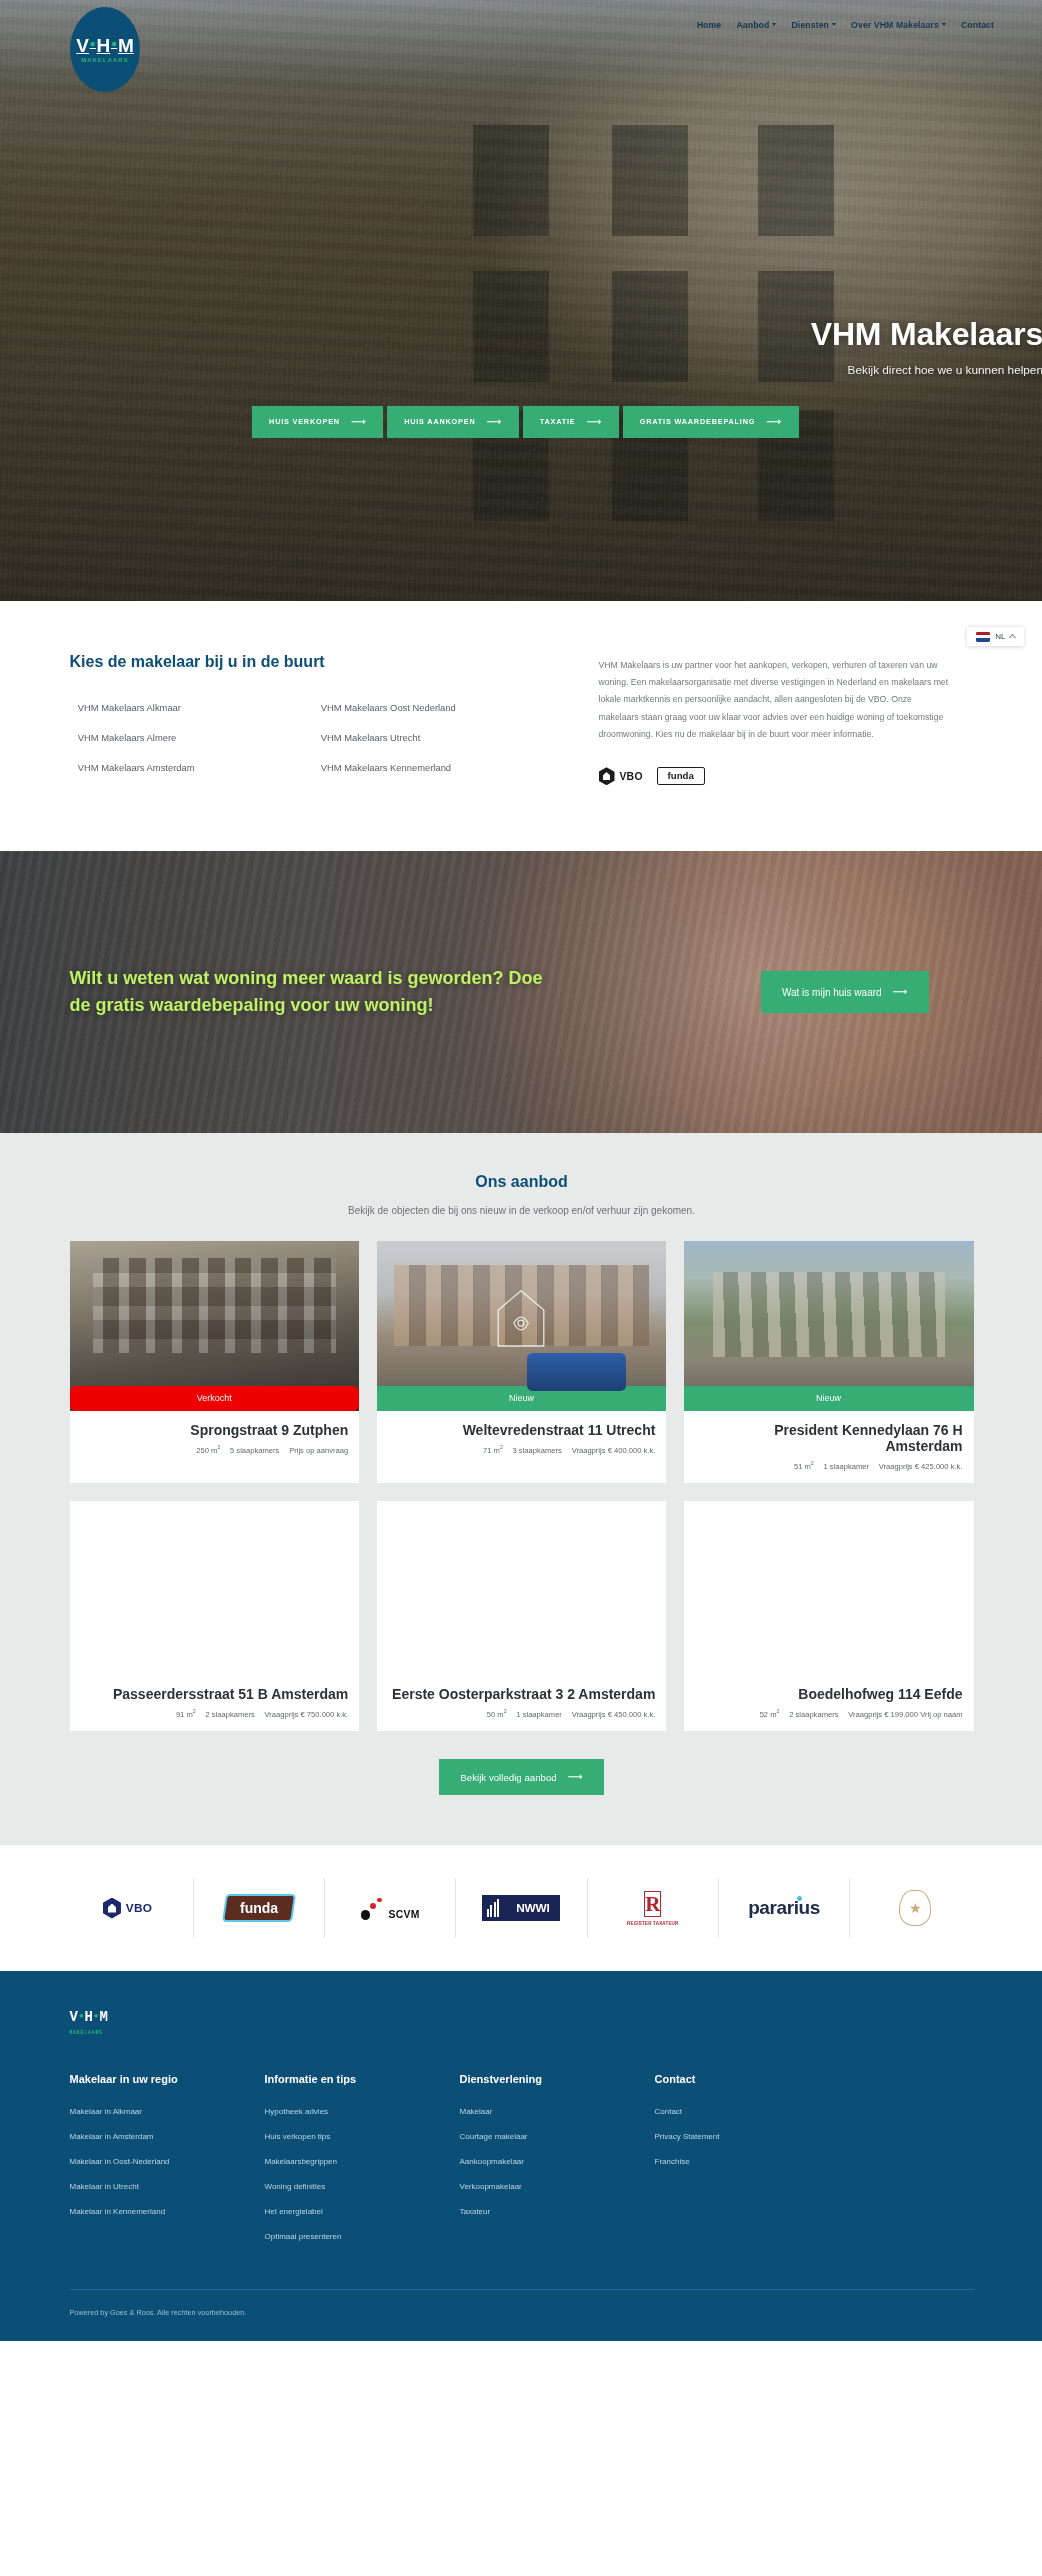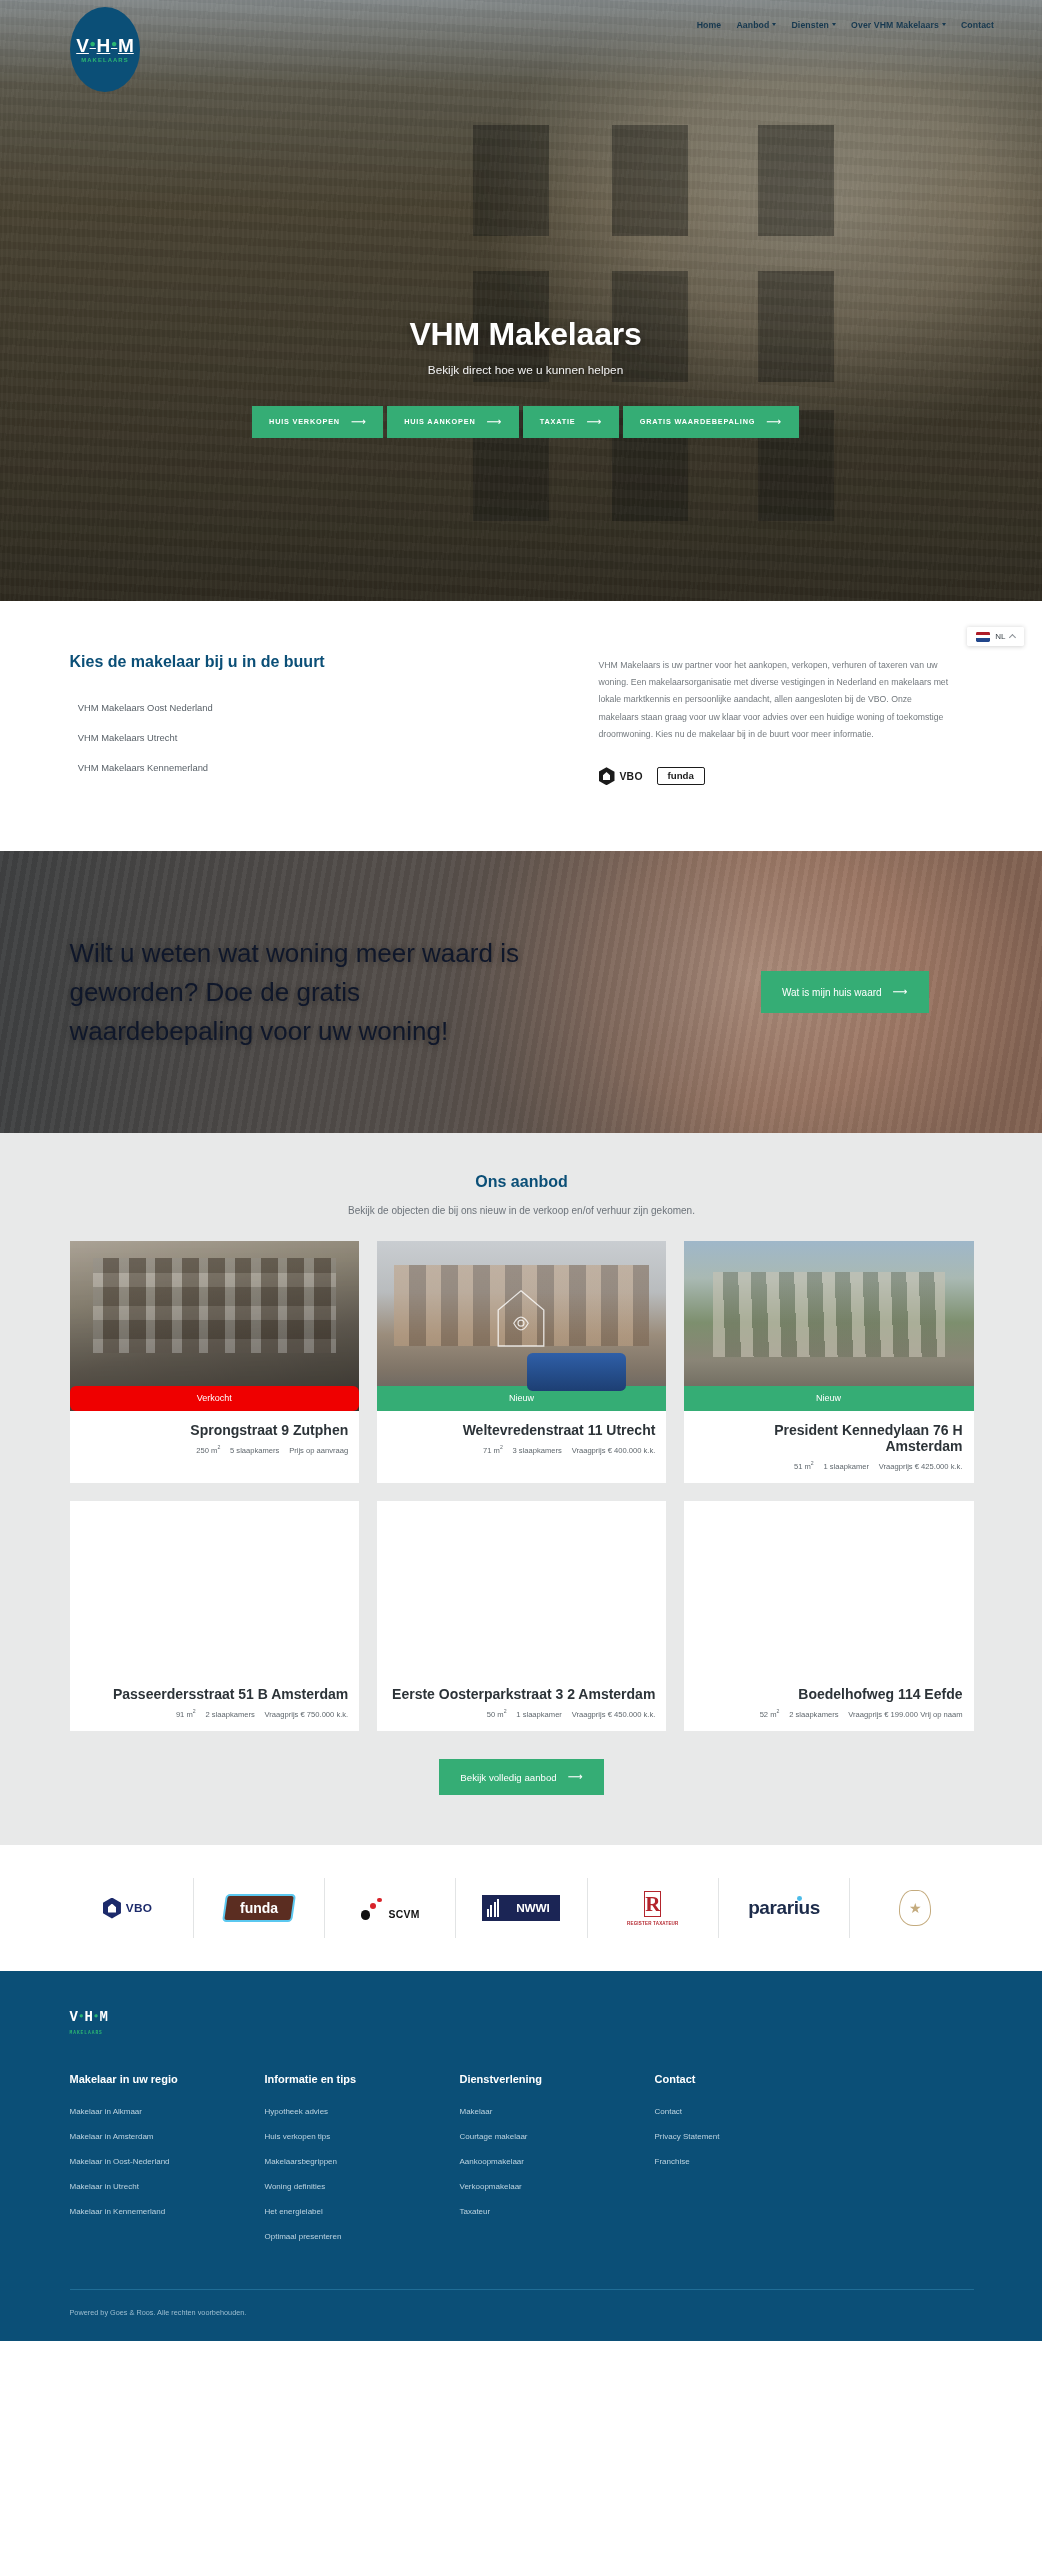--- a/index.html
+++ b/index.html
@@ -79,21 +79,21 @@
   .navlink {
     color: #16384f; font-size: 8.7px; font-weight: 600;
     letter-spacing: 0.1px; text-decoration: none;
     display: inline-flex; align-items: center; gap: 2.8px;
     white-space: nowrap;
   }
   .caret { width: 0; height: 0; border-left: 2.4px solid transparent; border-right: 2.4px solid transparent; border-top: 3.1px solid #16384f; display: inline-block; }
 
   .hero-content {
     position: absolute; left: 8px; right: 0; top: 316px;
-    text-align: center; z-index: 30;
+    text-align: right; z-index: 30;
   }
   .hero-title {
     color: #fff; font-size: 32px; font-weight: 700; letter-spacing: -0.2px;
     text-shadow: 0 1.4px 8.3px rgba(0,0,0,.45);
   }
   .hero-sub {
     color: #f2f2f2; font-size: 11.8px; margin-top: 9.7px; font-weight: 400;
     text-shadow: 0 0.7px 5.6px rgba(0,0,0,.5);
   }
   .hero-ctas {
@@ -182,21 +182,21 @@
   }
   .waarde-photo::after {
     content:"";position:absolute;inset:0;
     background: repeating-linear-gradient(100deg, rgba(255,255,255,.03) 0 4.2px, rgba(0,0,0,.04) 4.2px 9.7px);
   }
   .waarde-inner {
     position: relative; z-index: 5; width: 904px; margin: 0 auto;
     height: 100%; display: flex; align-items: center; justify-content: space-between;
   }
   .waarde-text {
-    color: #0f172a; font-size: 26px; font-weight: 400; line-height: 1.5;
+    color: #bef264; font-size: 18px; font-weight: 700; line-height: 1.5;
     width: 480px; text-shadow: 0 1.4px 7px rgba(0,0,0,.4);
   }
   .waarde-btn {
     background: #35ad75; color: #fff; text-decoration: none;
     font-size: 10px; padding: 15.3px 21px; font-weight: 500;
     display: inline-flex; align-items: center; gap: 11px;
     white-space: nowrap; margin-right: 45px;
   }
 
   
@@ -396,20 +396,25 @@
     </div>
   </section>
 
   <section class="regio">
     <div class="wrap">
       <div class="regio-grid">
         <div class="regio-left">
           <h2 class="regio-title">Kies de makelaar bij u in de buurt</h2>
           <div class="regio-cols">
             <div class="regio-col">
+              <a class="regio-item">VHM Makelaars Alkmaar</a>
+              <a class="regio-item">VHM Makelaars Almere</a>
+              <a class="regio-item">VHM Makelaars Amsterdam</a>
+            </div>
+            <div class="regio-col">
               <a class="regio-item">VHM Makelaars Oost Nederland</a>
               <a class="regio-item">VHM Makelaars Utrecht</a>
               <a class="regio-item">VHM Makelaars Kennemerland</a>
             </div>
           </div>
         </div>
         <div class="regio-right">
           <p class="regio-para">VHM Makelaars is uw partner voor het aankopen, verkopen, verhuren of taxeren van uw woning. Een makelaarsorganisatie met diverse vestigingen in Nederland en makelaars met lokale marktkennis en persoonlijke aandacht, allen aangesloten bij de VBO. Onze makelaars staan graag voor uw klaar voor advies over een huidige woning of toekomstige droomwoning. Kies nu de makelaar bij in de buurt voor meer informatie.</p>
           <div class="badges">
             <span class="vbo-badge">

